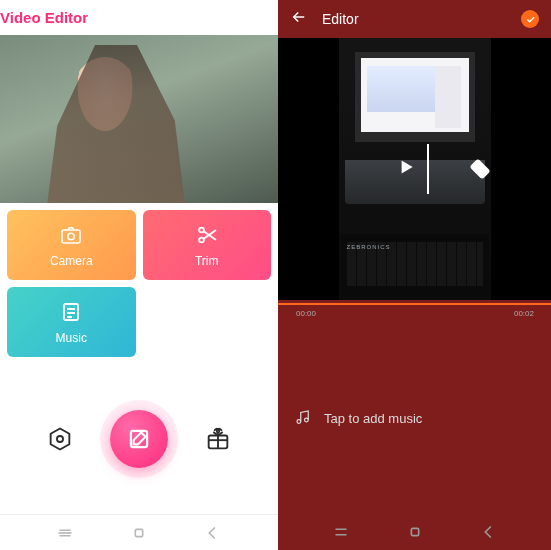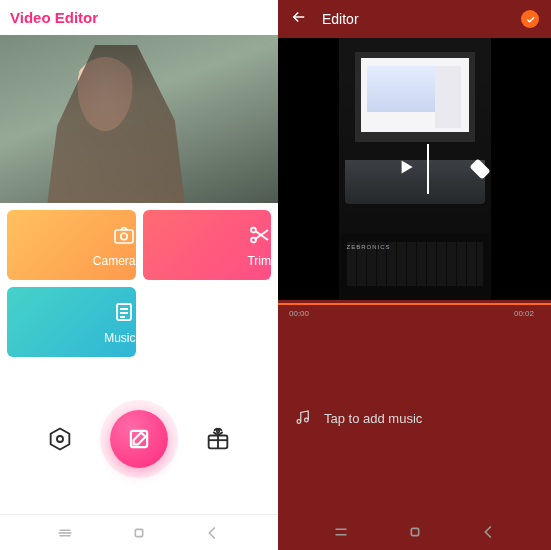--- a/index.html
+++ b/index.html
@@ -2,27 +2,27 @@
 <html><head>
 <meta charset="utf-8">
 <style>
   * { margin: 0; padding: 0; box-sizing: border-box; }
   html, body { width: 551px; height: 550px; font-family: -apple-system, "Helvetica Neue", Arial, sans-serif; overflow: hidden; }
   .app { display: flex; width: 551px; height: 550px; }
   .left { width: 278px; height: 550px; background: #ffffff; display: flex; flex-direction: column; }
   .right { width: 273px; height: 550px; background: #7f1d1d; color: #fff; display: flex; flex-direction: column; position: relative; }
 
   
-  .l-title { height: 35px; line-height: 35px; padding-left: 10px; font-size: 15px; font-weight: 600; color: #ff2a7a; }
+  .l-title { height: 35px; line-height: 35px; font-size: 15px; font-weight: 600; color: #ff2a7a; }
   .l-hero { height: 168px; background: linear-gradient(160deg, #7a8d7d 0%, #96a896 40%, #4e5a50 100%); position: relative; overflow: hidden; }
   
   .l-hero::before { content: ""; position: absolute; left: 70px; top: 22px; width: 70px; height: 86px; background: radial-gradient(ellipse at 50% 35%, #f1d9c9 0%, #e9c9b2 55%, rgba(0,0,0,0) 56%); border-radius: 50%; }
   .l-hero::after { content: ""; position: absolute; left: 46px; top: 10px; width: 140px; height: 168px; background: linear-gradient(180deg, #3a2b22 0%, #5a4234 35%, #7c5d49 100%); clip-path: polygon(35% 0, 65% 0, 92% 45%, 100% 100%, 0 100%, 8% 48%); opacity: 0.65; }
   .l-grid { display: grid; grid-template-columns: 1fr 1fr; gap: 7px; padding: 7px; }
-  .tile { height: 70px; border-radius: 6px; display: flex; flex-direction: column; align-items: flex-end; justify-content: center; color: #fff; font-size: 12px; gap: 4px; cursor: pointer; }
+  .tile { height: 70px; border-radius: 6px; display: flex; flex-direction: column; align-items: center; justify-content: center; color: #fff; font-size: 12px; gap: 4px; cursor: pointer; }
   .tile svg { width: 24px; height: 24px; }
   .t-camera  { background: linear-gradient(135deg, #ffc15e, #ff9a4d); }
   .t-effects { background: linear-gradient(135deg, #e182ff, #b96eff); }
   .t-trim    { background: linear-gradient(135deg, #ff6b72, #ff4e87); }
   .t-studio  { background: linear-gradient(135deg, #46d2c8, #2fb6d6); }
   .l-bottom { flex: 1; display: flex; align-items: center; justify-content: center; gap: 36px; }
   .l-small-btn { width: 28px; height: 28px; color: #2b2b2b; display: flex; align-items: center; justify-content: center; cursor: pointer; }
   .l-fab { width: 58px; height: 58px; border-radius: 50%; background: radial-gradient(circle at 35% 30%, #ff6aa8, #ff2a7a); box-shadow: 0 4px 14px rgba(255,42,122,0.4), 0 0 0 10px rgba(255,42,122,0.08); display: flex; align-items: center; justify-content: center; cursor: pointer; }
   .l-fab svg { width: 26px; height: 26px; }
   .l-nav { height: 36px; display: flex; align-items: center; justify-content: center; gap: 52px; color: #b7b7b7; border-top: 1px solid #eee; }
@@ -43,21 +43,21 @@
   .r-vid .kbd { position: absolute; top: 122px; left: 6px; width: 140px; height: 44px; background: linear-gradient(180deg,#3c3f43,#26282b); border-radius: 0 0 4px 4px; }
   .r-vid .kbd2 { position:absolute; bottom:4px; left:2px; right:2px; height:62px; background:#0a0a0a; }
   .r-vid .kbd2::before { content:""; position:absolute; left:6px; right:6px; top:8px; height:44px; background: repeating-linear-gradient(90deg,#161616 0 9px,#0a0a0a 9px 10px), repeating-linear-gradient(0deg,#161616 0 9px,#0a0a0a 9px 10px); }
   .r-vid .brand { position:absolute; bottom:50px; left:8px; font-size:6px; color:#9aa0a6; letter-spacing:1px; }
   .r-play { position: absolute; left: 50%; top: 50%; transform: translate(-90%, -50%); color: #fff; cursor: pointer; }
   .r-play svg { width: 22px; height: 22px; }
   .r-seek { position: absolute; left: 50%; top: 50%; transform: translate(12px, -50%); width: 2px; height: 50px; background: #fff; }
   .r-eraser { position: absolute; left: 50%; top: 50%; transform: translate(56px,-50%) rotate(45deg); width:18px; height:12px; background:#fff; border-radius:3px; cursor:pointer; }
   .r-timeline { height: 22px; position: relative; }
   .r-timeline .bar { position: absolute; left: 0; right: 0; top: 3px; height: 2px; background: #ff6a1a; }
-  .r-timeline .t0 { position: absolute; left: 11px; top: 9px; font-size: 8px; color: #aaa; }
+  .r-timeline .t0 { position: absolute; left: 18px; top: 9px; font-size: 8px; color: #aaa; }
   .r-timeline .t1 { position: absolute; right: 17px; top: 9px; font-size: 8px; color: #aaa; }
   .r-tabs { height: 52px; margin-top: 40px; display: flex; align-items: center; justify-content: space-around; font-size: 12px; border-bottom: 1px solid #2c2c2c; }
   .r-tab { color: #e6e6e6; position: relative; cursor: pointer; padding: 6px 4px; }
   .r-tab.active { color: #ff6a1a; }
   .r-tab.active::after { content: ""; position: absolute; left: 0; right: 0; bottom: -12px; height: 2px; background: #ff6a1a; }
   .r-dot::before { content: ""; position: absolute; right: -8px; top: -2px; width: 4px; height: 4px; background: #ff6a1a; border-radius: 50%; }
   .r-music-row { flex: 1; display: flex; align-items: center; gap: 12px; padding: 0 16px; color: #dcdcdc; font-size: 13px; cursor: pointer; }
   .r-music-row svg { width: 18px; height: 18px; }
   .r-nav { height: 36px; display: flex; align-items: center; justify-content: center; gap: 52px; color: #9a9a9a; }
   .r-nav span { display: inline-flex; width: 22px; height: 22px; align-items: center; justify-content: center; cursor: pointer; }

